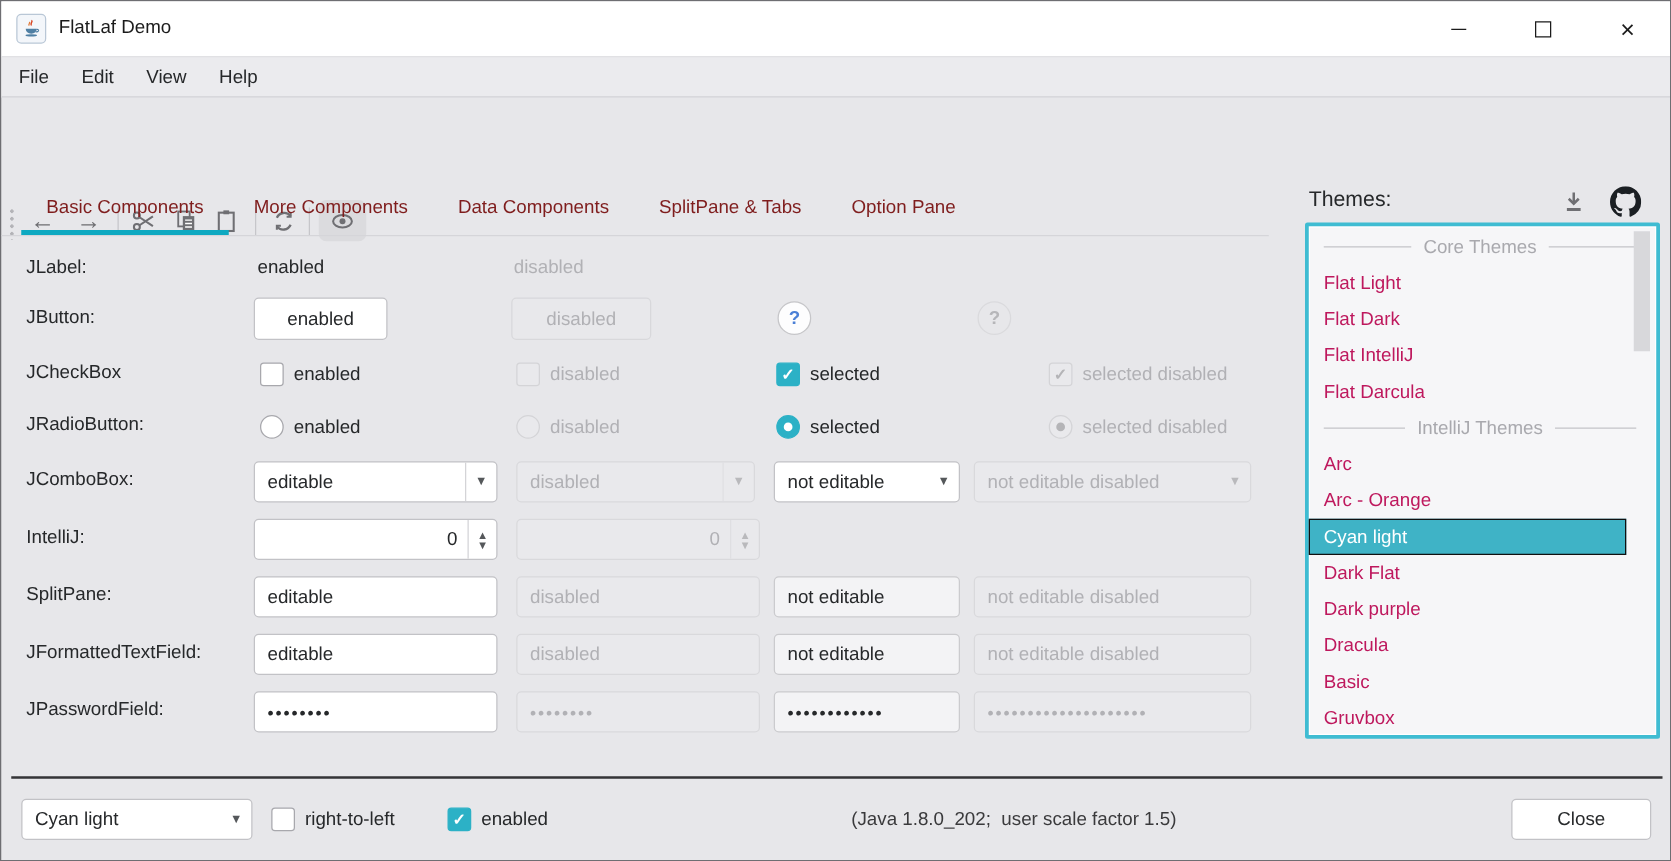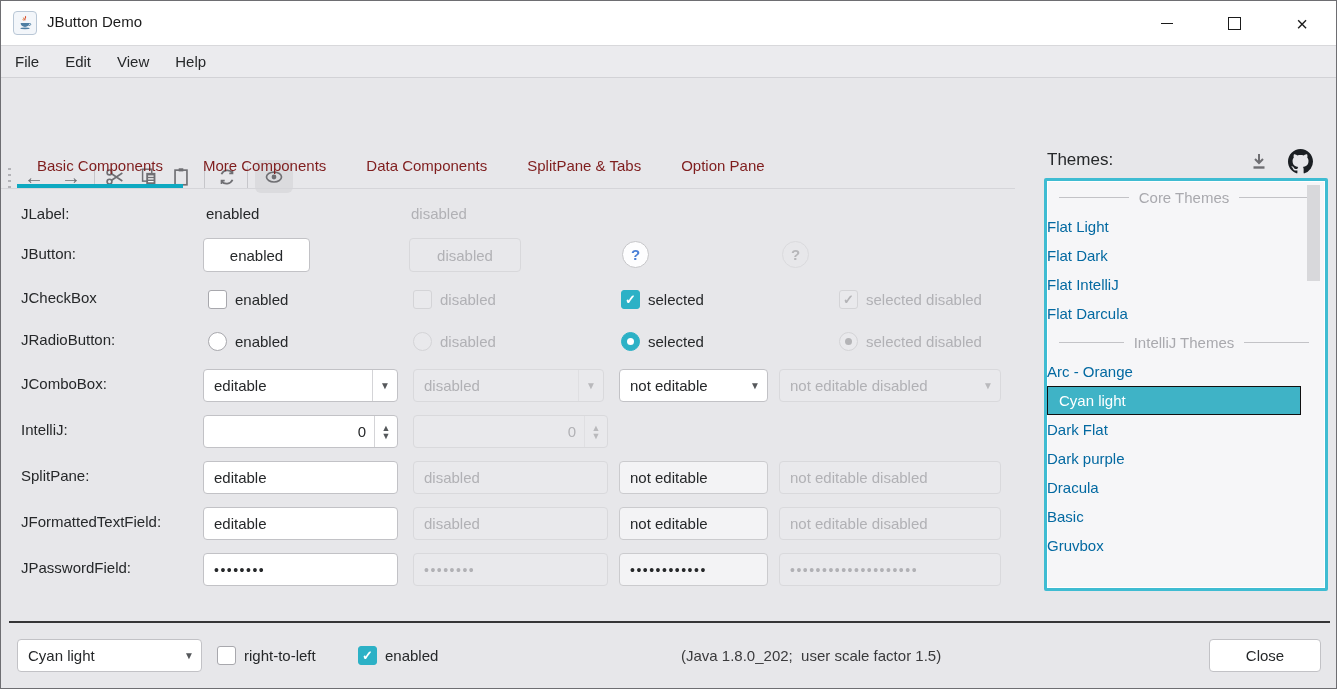--- a/index.html
+++ b/index.html
@@ -55,21 +55,21 @@
   .spin-btns{margin-left:8px;border-left:1px solid #d4d4d7;width:22px;height:100%;display:flex;flex-direction:column;align-items:center;justify-content:center;flex:none;}
   .spin-btns span{font-size:9px;line-height:8px;color:#55585b;}
   .field.disabled .spin-btns{border-left-color:#dfdfe2;}
   .field.disabled .spin-btns span{color:#b9b9bc;}
   .help{width:27px;height:27px;border-radius:50%;border:1px solid #c6c6c9;background:#fdfdfe;display:flex;align-items:center;justify-content:center;font-size:15px;font-weight:700;color:#4a7fd6;box-sizing:border-box;}
   .help.disabled{border-color:#dadadd;background:rgba(0,0,0,0);color:#b6b6b9;}
   
   .themes-label{position:absolute;left:1046px;top:149px;font-size:17px;color:#26282a;}
   .hicon{position:absolute;top:147px;width:26px;height:26px;display:flex;align-items:center;justify-content:center;}
   .tlist{position:absolute;left:1043px;top:177px;width:284px;height:413px;background:#f6f6f8;border:3px solid #3fbcd2;border-radius:2px;box-sizing:border-box;box-shadow:inset 0 0 0 1px #fff;padding-top:2px;}
-  .titem{height:29px;display:flex;align-items:center;padding-left:0;margin-right:24px;font-size:15px;color:#0369a1;box-sizing:border-box;}
+  .titem{height:29px;display:flex;align-items:center;padding-left:12px;margin-right:24px;font-size:15px;color:#be185d;box-sizing:border-box;}
   .titem.selected{background:#3fb3c6;color:#fff;border:1px solid #101010;padding-left:11px;}
   .tsep{height:29px;display:flex;align-items:center;gap:10px;margin:0 16px 0 12px;color:#a9a9ae;font-size:15px;}
   .tsep .line{flex:1;height:1px;background:#c3c3c7;}
   .vthumb{position:absolute;right:5px;top:4px;width:13px;height:96px;background:#d8d8db;}
   
   .botsep{position:absolute;left:8px;top:620px;width:1321px;height:2px;background:#353537;}
   .status{position:absolute;left:680px;top:646px;font-size:15px;color:#3a3a3c;white-space:pre;}
 </style>
 </head>
 <body>
@@ -79,21 +79,21 @@
   <div class="titlebar">
     <div class="appicon">
       <svg width="16" height="16" viewBox="0 0 16 16">
         <path d="M8.2 1.2c1.8 1.4-1.8 2.2 0 4.2" stroke="#d9431e" stroke-width="1.1" fill="none"></path>
         <path d="M6.4 2.6c1.2 1-1.2 1.6 0 2.9" stroke="#e07b39" stroke-width="1" fill="none"></path>
         <path d="M3.6 8h8.8c0 2.3-1.8 3.9-4.4 3.9S3.6 10.3 3.6 8z" fill="#4f7fa3"></path>
         <path d="M12.2 8.6c1.2-.3 1.9.2 1.6 1-.3.7-1.3 1-2.2.9" stroke="#4f7fa3" stroke-width=".9" fill="none"></path>
         <ellipse cx="8" cy="13.3" rx="4.6" ry=".9" fill="#4f7fa3"></ellipse>
       </svg>
     </div>
-    <div class="apptitle">JButton Demo</div>
+    <div class="apptitle">FlatLaf Demo</div>
     <div class="wbtn" style="left:1143px;">
         <div class="min-line"></div>
       </div>
     <div class="wbtn" style="left:1210px;">
         <div class="max-box"></div>
       </div>
     <div class="wbtn close-x" style="left:1278px;">
         <span>×</span>
       </div>
   </div>
@@ -295,20 +295,21 @@
       </div>
     <div class="titem">Flat Light</div>
     <div class="titem">Flat Dark</div>
     <div class="titem">Flat IntelliJ</div>
     <div class="titem">Flat Darcula</div>
     <div class="tsep">
         <span class="line"></span>
         <span>IntelliJ Themes</span>
         <span class="line"></span>
       </div>
+    <div class="titem">Arc</div>
     <div class="titem">Arc - Orange</div>
     <div class="titem selected">Cyan light</div>
     <div class="titem">Dark Flat</div>
     <div class="titem">Dark purple</div>
     <div class="titem">Dracula</div>
     <div class="titem">Basic</div>
     <div class="titem">Gruvbox</div>
     <div class="vthumb"></div>
   </div>
 

